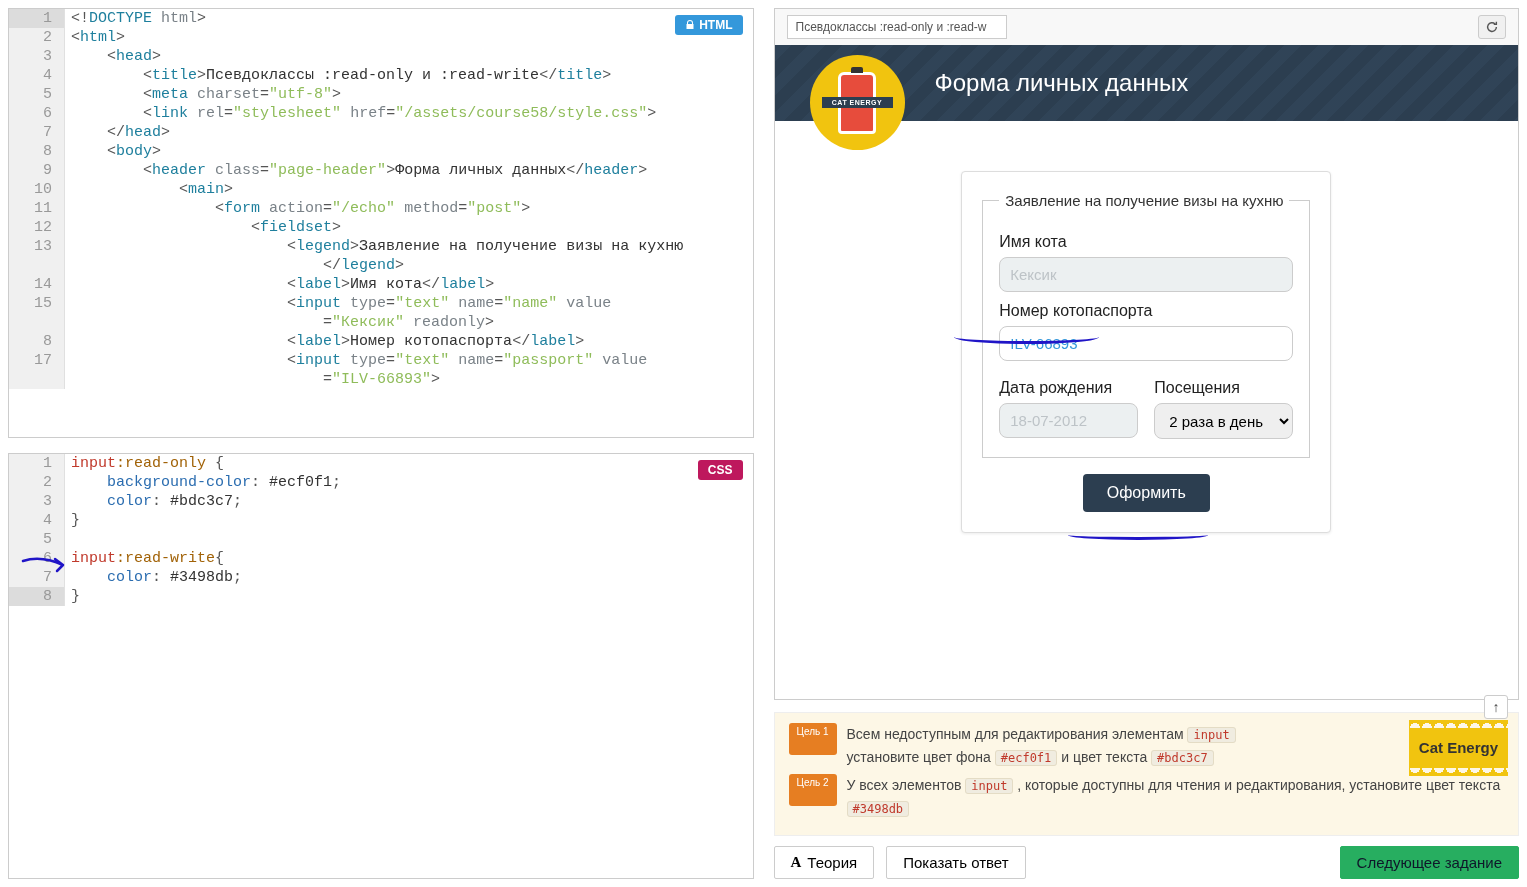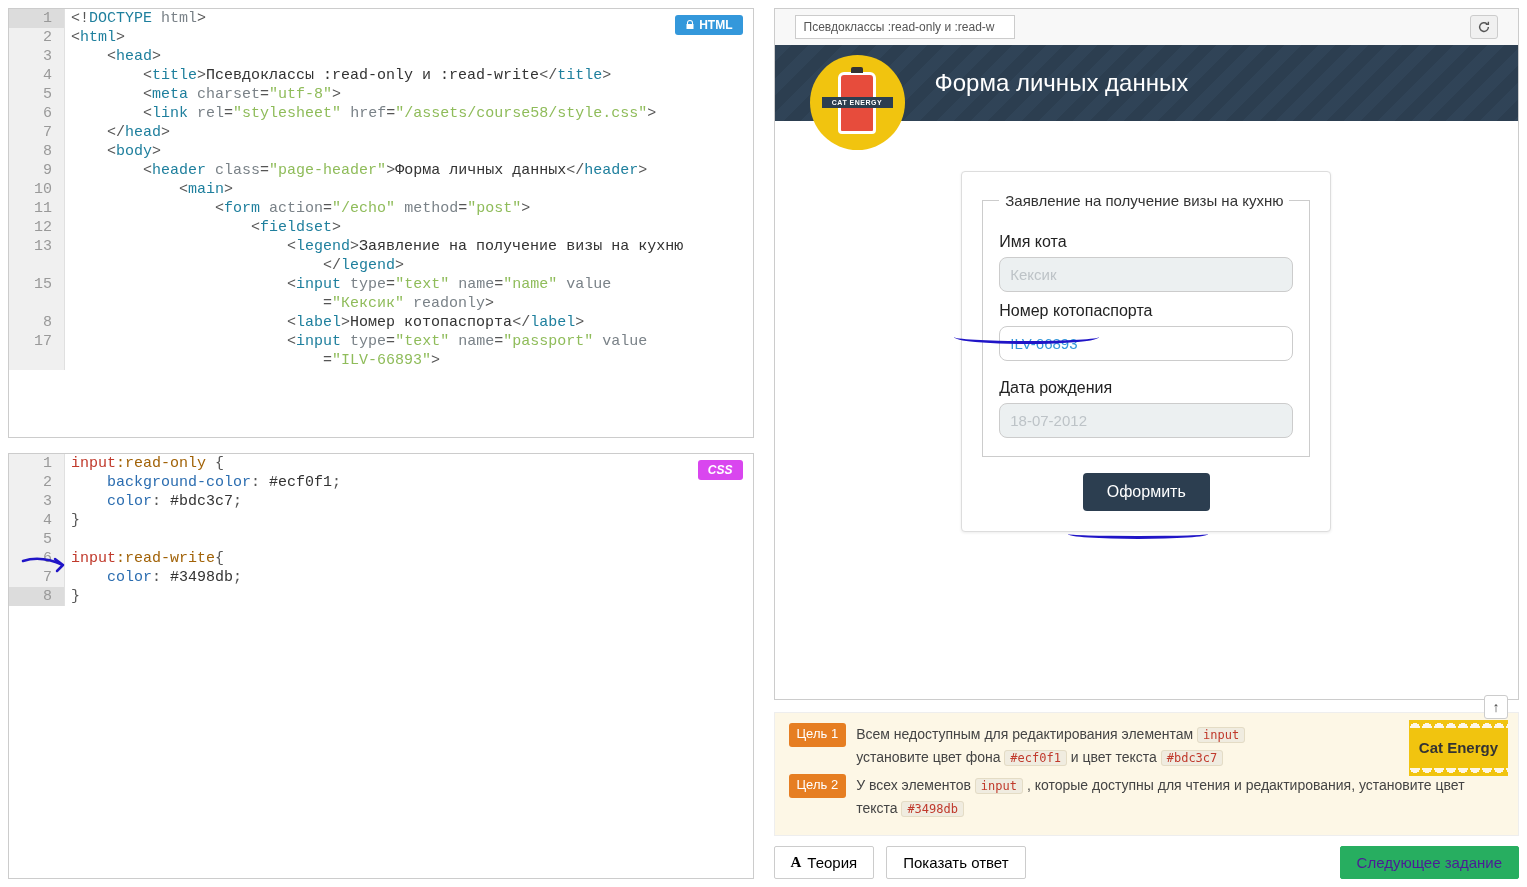--- a/index.html
+++ b/index.html
@@ -3,21 +3,21 @@
 <meta charset="utf-8">
 <style>
 * { box-sizing: border-box; margin: 0; padding: 0; }
 body { font-family: Arial, sans-serif; background: #fff; font-size: 14px; }
 .container { display: flex; gap: 20px; padding: 8px; height: 887px; }
 .left { flex: 1; display: flex; flex-direction: column; gap: 15px; }
 .right { flex: 1; display: flex; flex-direction: column; }
 
 .editor { border: 1px solid #ccc; position: relative; background: #fff; }
 .editor-badge { position: absolute; top: 6px; right: 10px; background: #3498db; color: #fff; padding: 3px 10px; font-size: 12px; font-weight: bold; border-radius: 3px; display: flex; align-items: center; gap: 4px; }
-.editor-badge.css { background: #d946ef; font-style: italic; }
+.editor-badge.css { background: #be185d; }
 .lock-icon { width: 10px; height: 10px; }
 
 .code { font-family: "Courier New", monospace; font-size: 15px; line-height: 19px; }
 .code-row { display: flex; white-space: pre; }
 .gutter { width: 56px; text-align: right; padding-right: 12px; color: #999; background: #f0f0f0; user-select: none; border-right: 1px solid #e0e0e0; }
 .line { padding-left: 6px; flex: 1; overflow: hidden; }
 .active-line .gutter { background: #dcdcdc; }
 .active-line .line { background: #fff; }
 
 
@@ -28,21 +28,21 @@
 .t-text { color: #333; }
 .c-sel { color: #c0392b; }
 .c-pseudo { color: #a16207; }
 .c-prop { color: #2b6db0; }
 .c-val { color: #333; }
 
 .arrow-annot { position: absolute; left: 12px; top: 99px; pointer-events: none; }
 
 
 .preview-frame { border: 1px solid #ccc; background: #fff; flex: 1; display: flex; flex-direction: column; position: relative; }
-.preview-toolbar { display: flex; padding: 6px 20px; gap: 8px; align-items: center; background: #f8f8f8; }
+.preview-toolbar { display: flex; padding: 6px 12px; gap: 8px; align-items: center; background: #f8f8f8; }
 .addr-input { flex: 0 0 220px; padding: 4px 8px; border: 1px solid #ccc; font-size: 12px; color: #555; background:#fff; }
 .reload-btn { margin-left: auto; width: 28px; height: 24px; border: 1px solid #ccc; background: #f0f0f0; border-radius: 3px; display:flex; align-items:center; justify-content:center; cursor:pointer; }
 
 .preview-body { flex: 1; background: #fff; position: relative; overflow: hidden; }
 .page-header { background: #2c3e50; color: #fff; padding: 24px 20px 24px 160px; font-size: 24px; position: relative; }
 .page-header::before { content:""; position:absolute; inset:0; background: repeating-linear-gradient(135deg, #34495e 0 12px, #2c3e50 12px 24px); opacity:.5; }
 .page-header span { position: relative; }
 .logo { position: absolute; left: 35px; top: 10px; width: 95px; height: 95px; background: #f1c40f; border-radius: 50%; z-index: 2; display:flex; align-items:center; justify-content:center; }
 .logo-can { width: 38px; height: 62px; background: #e74c3c; border: 3px solid #fff; border-radius: 6px 6px 4px 4px; position: relative; }
 .logo-can::before { content:""; position:absolute; top:-8px; left:10px; width:12px; height:6px; background:#333; border-radius:2px 2px 0 0; }
@@ -57,32 +57,32 @@
 .finput.rw { color:#3498db; }
 .hw { display:flex; gap:16px; margin-top:8px; }
 .hw > div { flex:1; }
 select.finput { height:36px; }
 .submit-btn { display:block; margin: 16px auto 0; background:#2c3e50; color:#fff; border:none; padding:10px 24px; font-size:16px; border-radius:4px; cursor:pointer;text-align:center; }
 .hand1 { position:absolute; left:-8px; top:158px; width:145px; height:14px; border-bottom:3px solid #2015c7; border-radius:0 0 60% 60%; pointer-events:none; }
 .hand2 { position:absolute; left:106px; bottom:-8px; width:140px; height:10px; border-bottom:3px solid #2015c7; border-radius:0 0 60% 60%; pointer-events:none; }
 
 .goals { background:#fdf7e6; border:1px solid #eee; margin-top: 12px; padding: 10px 14px; font-size:14px; color:#444; line-height:1.6; position: relative; }
 .goal-row { display:flex; gap:10px; margin-bottom:6px; }
-.goal-badge { background:#e67e22; color:#fff; padding:1px 8px; border-radius:3px; font-size:13px; height: 24px; flex-shrink:0; }
+.goal-badge { background:#e67e22; color:#fff; padding:1px 8px; border-radius:3px; font-size:10px; height: 32px; flex-shrink:0; }
 .code-chip { background:#f0ece0; border:1px solid #e4dcc5; padding:0 5px; border-radius:3px; font-family:monospace; font-size:12px; }
 .code-chip.red { color:#c0392b; }
 .stamp { position:absolute; right:10px; top:15px; background:#f1c40f; padding:8px 10px; font-weight:bold; color:#333; font-size:15px; }
 .stamp::before,.stamp::after { content:""; position:absolute; left:0; right:0; height:8px; background: radial-gradient(circle at 6px 0, transparent 5px, #f1c40f 5px) repeat-x; background-size:12px 8px; }
 .stamp::before { top:-8px; transform:scaleY(-1); }
 .stamp::after { bottom:-8px; }
 .scroll-up { position:absolute; right:10px; top:-18px; width:24px; height:24px; border:1px solid #ccc; background:#fff; border-radius:3px; display:flex; align-items:center; justify-content:center; font-weight:bold; cursor:pointer; }
 
 .footer-btns { display:flex; gap:12px; padding:10px 0 0; align-items:center; }
 .fbtn { border:1px solid #ccc; background:#fff; padding:7px 16px; font-size:15px; cursor:pointer; border-radius:2px; display:flex; align-items:center; gap:6px; }
-.fbtn.green { background:#27ae60; color:#4c1d95; border-color:#27ae60; margin-left:auto; }
+.fbtn.green { background:#27ae60; color:#0f172a; border-color:#27ae60; margin-left:auto; }
 </style>
 </head>
 <body>
 
 <div class="container">
   <div class="left">
 
     <div class="editor" style="height:430px">
       <div class="editor-badge">
         <svg class="lock-icon" viewBox="0 0 10 10" fill="#fff">
@@ -98,20 +98,21 @@
           <div class="code-row"><div class="gutter">5</div><div class="line">        <span class="t-punc">&lt;</span><span class="t-tag">meta</span> <span class="t-attr">charset</span><span class="t-punc">=</span><span class="t-str">"utf-8"</span><span class="t-punc">&gt;</span></div></div>
           <div class="code-row"><div class="gutter">6</div><div class="line">        <span class="t-punc">&lt;</span><span class="t-tag">link</span> <span class="t-attr">rel</span><span class="t-punc">=</span><span class="t-str">"stylesheet"</span> <span class="t-attr">href</span><span class="t-punc">=</span><span class="t-str">"/assets/course58/style.css"</span><span class="t-punc">&gt;</span></div></div>
           <div class="code-row"><div class="gutter">7</div><div class="line">    <span class="t-punc">&lt;/</span><span class="t-tag">head</span><span class="t-punc">&gt;</span></div></div>
           <div class="code-row"><div class="gutter">8</div><div class="line">    <span class="t-punc">&lt;</span><span class="t-tag">body</span><span class="t-punc">&gt;</span></div></div>
           <div class="code-row"><div class="gutter">9</div><div class="line">        <span class="t-punc">&lt;</span><span class="t-tag">header</span> <span class="t-attr">class</span><span class="t-punc">=</span><span class="t-str">"page-header"</span><span class="t-punc">&gt;</span><span class="t-text">Форма личных данных</span><span class="t-punc">&lt;/</span><span class="t-tag">header</span><span class="t-punc">&gt;</span></div></div>
           <div class="code-row"><div class="gutter">10</div><div class="line">            <span class="t-punc">&lt;</span><span class="t-tag">main</span><span class="t-punc">&gt;</span></div></div>
           <div class="code-row"><div class="gutter">11</div><div class="line">                <span class="t-punc">&lt;</span><span class="t-tag">form</span> <span class="t-attr">action</span><span class="t-punc">=</span><span class="t-str">"/echo"</span> <span class="t-attr">method</span><span class="t-punc">=</span><span class="t-str">"post"</span><span class="t-punc">&gt;</span></div></div>
           <div class="code-row"><div class="gutter">12</div><div class="line">                    <span class="t-punc">&lt;</span><span class="t-tag">fieldset</span><span class="t-punc">&gt;</span></div></div>
           <div class="code-row"><div class="gutter">13</div><div class="line">                        <span class="t-punc">&lt;</span><span class="t-tag">legend</span><span class="t-punc">&gt;</span><span class="t-text">Заявление на получение визы на кухню</span></div></div>
           <div class="code-row"><div class="gutter"></div><div class="line">                            <span class="t-punc">&lt;/</span><span class="t-tag">legend</span><span class="t-punc">&gt;</span></div></div>
+          <div class="code-row"><div class="gutter">14</div><div class="line">                        <span class="t-punc">&lt;</span><span class="t-tag">label</span><span class="t-punc">&gt;</span><span class="t-text">Имя кота</span><span class="t-punc">&lt;/</span><span class="t-tag">label</span><span class="t-punc">&gt;</span></div></div>
           <div class="code-row"><div class="gutter">15</div><div class="line">                        <span class="t-punc">&lt;</span><span class="t-tag">input</span> <span class="t-attr">type</span><span class="t-punc">=</span><span class="t-str">"text"</span> <span class="t-attr">name</span><span class="t-punc">=</span><span class="t-str">"name"</span> <span class="t-attr">value</span></div></div>
           <div class="code-row"><div class="gutter"></div><div class="line">                            <span class="t-punc">=</span><span class="t-str">"Кексик"</span> <span class="t-attr">readonly</span><span class="t-punc">&gt;</span></div></div>
           <div class="code-row"><div class="gutter">8</div><div class="line">                        <span class="t-punc">&lt;</span><span class="t-tag">label</span><span class="t-punc">&gt;</span><span class="t-text">Номер котопаспорта</span><span class="t-punc">&lt;/</span><span class="t-tag">label</span><span class="t-punc">&gt;</span></div></div>
           <div class="code-row"><div class="gutter">17</div><div class="line">                        <span class="t-punc">&lt;</span><span class="t-tag">input</span> <span class="t-attr">type</span><span class="t-punc">=</span><span class="t-str">"text"</span> <span class="t-attr">name</span><span class="t-punc">=</span><span class="t-str">"passport"</span> <span class="t-attr">value</span></div></div>
           <div class="code-row"><div class="gutter"></div><div class="line">                            <span class="t-punc">=</span><span class="t-str">"ILV-66893"</span><span class="t-punc">&gt;</span></div></div>
         </div>
     </div>
 
     <div class="editor" style="flex:1; position:relative">
       <div class="editor-badge css">
@@ -154,20 +155,24 @@
             <legend>Заявление на получение визы на кухню</legend>
             <label class="flabel">Имя кота</label>
             <input class="finput ro" readonly="" value="Кексик" style="">
             <label class="flabel">Номер котопаспорта</label>
             <input class="finput rw" value="ILV-66893" style="">
             <div class="hw">
               <div>
                 <label class="flabel">Дата рождения</label>
                 <input class="finput ro" readonly="" value="18-07-2012" style="">
               </div>
+              <div>
+                <label class="flabel">Посещения</label>
+                <select class="finput"><option>2 раза в день</option></select>
+              </div>
             </div>
           </fieldset>
           <button class="submit-btn">Оформить</button>
           <div class="hand1"></div>
           <div class="hand2"></div>
         </div>
       </div>
     </div>
 
     <div class="goals">

